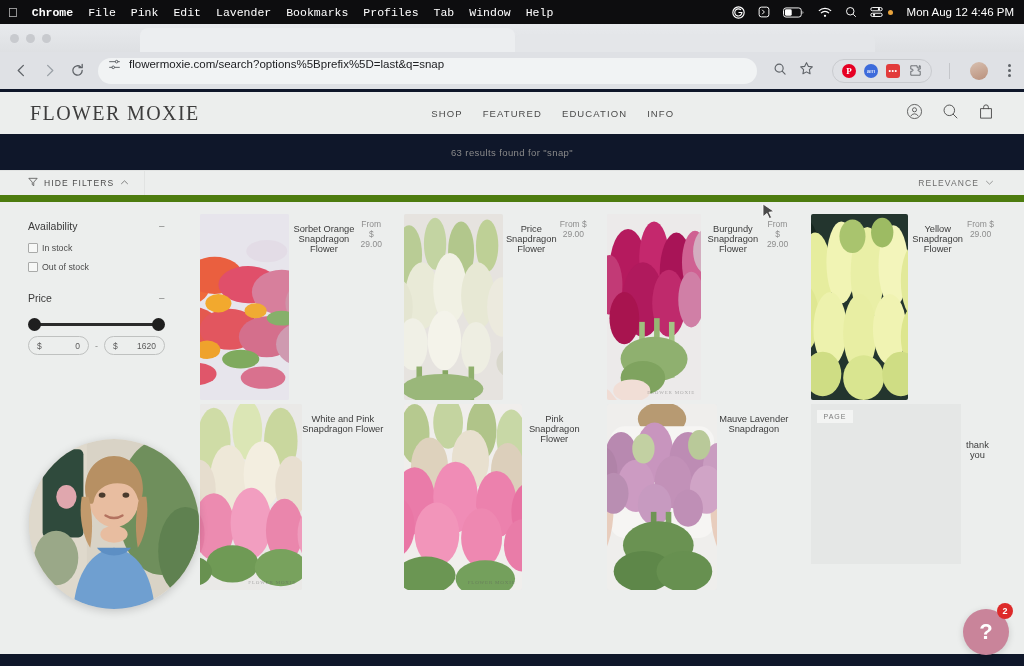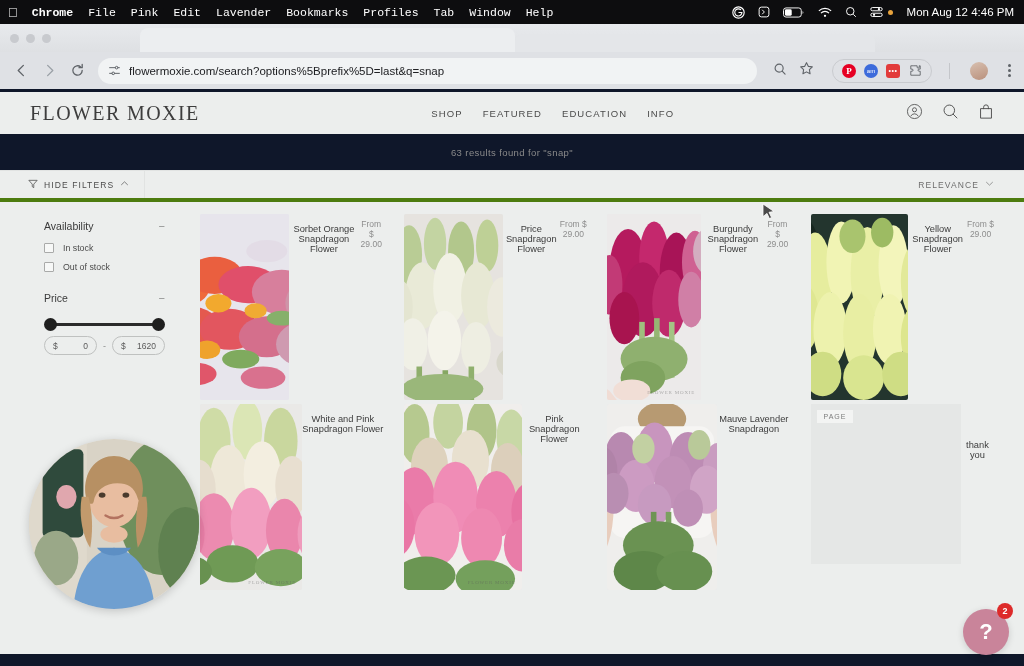--- a/index.html
+++ b/index.html
@@ -64,21 +64,21 @@
   .navbtn {
     width: 26px; height: 26px;
     display: flex; align-items: center; justify-content: center;
     color: #5f6368; border-radius: 50%;
     font-size: 14px;
   }
   .omnibox {
     flex: 1; height: 26px;
     background: #f1f3f4;
     border-radius: 13px;
-    display: flex; align-items: center;
+    display: flex; align-items: flex-start;
     padding: 0 10px;
     margin: 0 6px;
     position: relative;
   }
   .omnibox .siteicon { margin-right: 8px; display: flex; }
   .omnibox .urltext {
     font-size: 11.5px; color: #202124;
     white-space: nowrap; overflow: hidden;
     flex: 1;
   }
@@ -138,21 +138,21 @@
   .results-line {
     text-align: center;
     font-size: 9.5px; color: #8a8a8a;
     letter-spacing: 0.4px;
     padding: 13px 0 12px;
   }
 
   .filterbar {
     display: flex; align-items: center;
     border-top: 1px solid #e1e3e2;
-    border-bottom: 4px solid #4d7c0f;
+    border-bottom: 7px solid #4d7c0f;
     height: 32px;
     background: #eceeed;
   }
   .hide-filters {
     width: 145px; height: 100%;
     display: flex; align-items: center; gap: 6px;
     padding-left: 28px;
     border-right: 1px solid #e1e3e2;
     font-size: 8.5px; letter-spacing: 1.1px; color: #4a4a4a;
   }
@@ -160,31 +160,31 @@
   .sortbtn {
     display: flex; align-items: center; gap: 6px;
     padding-right: 30px;
     font-size: 8.5px; letter-spacing: 1.1px; color: #6d6d6d;
   }
 
   .body-wrap { display: flex; height: 452px; }
 
   .sidebar {
     width: 187px;
-    padding: 18px 22px 0 44px;
+    padding: 18px 22px 0 28px;
     background: #eceeed;
   }
   .fgroup { margin-bottom: 20px; }
   .fgroup-head {
     display: flex; align-items: center; justify-content: space-between;
     font-size: 10.5px; color: #3a3a3a; margin-bottom: 11px;
   }
   .minus { color: #8c8c8c; font-size: 11px; line-height: 1; }
   .fcheck {
-    display: flex; align-items: center; gap: 9px;
+    display: flex; align-items: center; gap: 4px;
     margin-bottom: 9px;
   }
   .cbox {
     width: 10px; height: 10px;
     border: 1px solid #a9aaa9;
     background: #f7f8f7;
     border-radius: 1px;
   }
   .fcheck span { font-size: 8.8px; color: #4b4b4b; }
 

